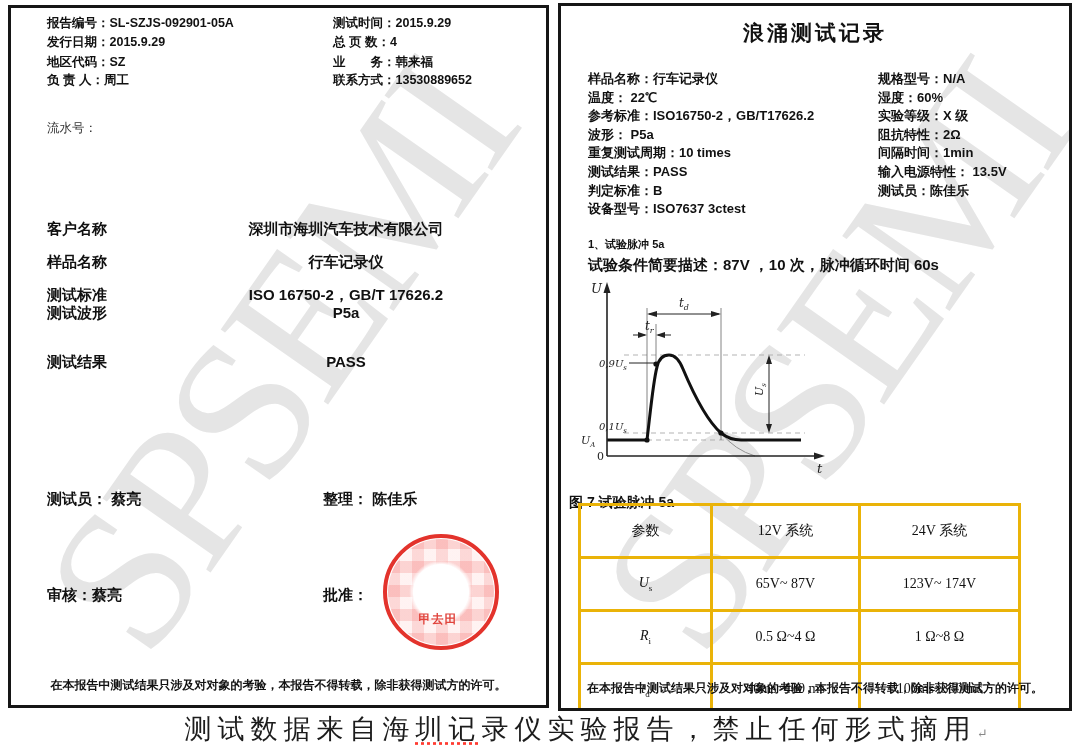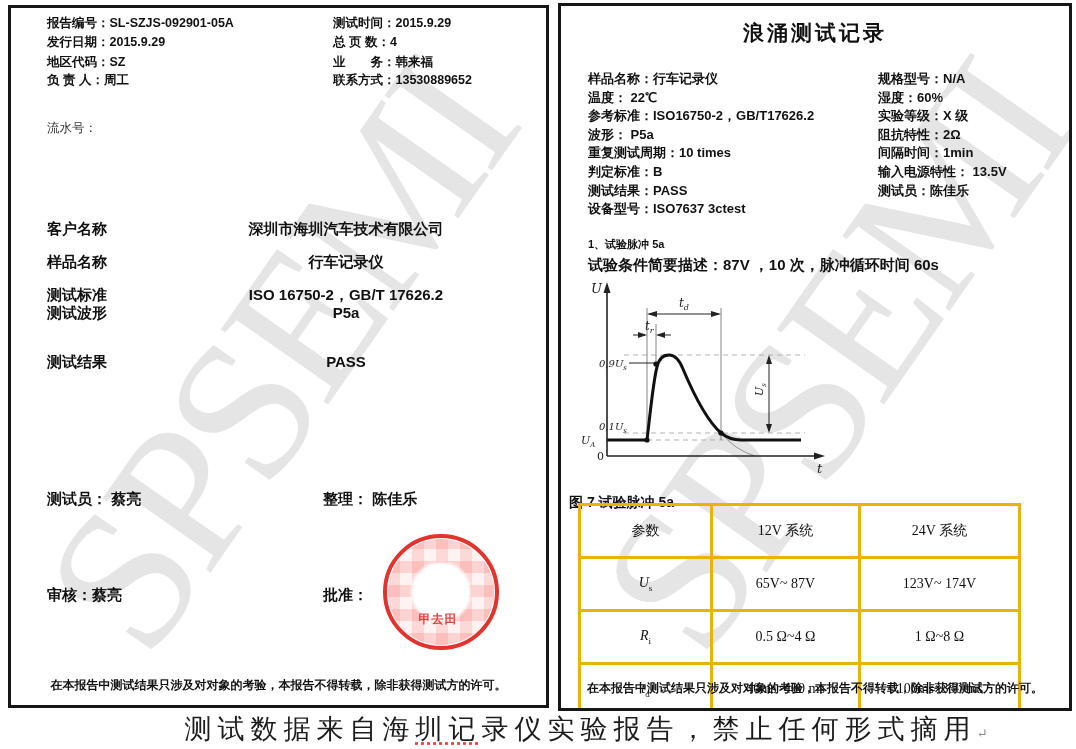--- a/index.html
+++ b/index.html
@@ -136,22 +136,22 @@
   <div class="watermark" style="left:54%">SPSEMI</div>
   <div class="layer">
     <div class="rp-title">浪涌测试记录</div>
 
     <div class="fieldcol col-l">
       <div class="fline">样品名称：行车记录仪</div>
       <div class="fline">温度：  22℃</div>
       <div class="fline">参考标准：ISO16750-2，GB/T17626.2</div>
       <div class="fline">波形：  P5a</div>
       <div class="fline">重复测试周期：10 times</div>
+      <div class="fline">测试结果：PASS</div>
       <div class="fline">判定标准：B</div>
-      <div class="fline">测试结果：PASS</div>
       <div class="fline">设备型号：ISO7637  3ctest</div>
     </div>
     <div class="fieldcol col-r">
       <div class="fline">规格型号：N/A</div>
       <div class="fline">湿度：60%</div>
       <div class="fline">实验等级：X 级</div>
       <div class="fline">阻抗特性：2Ω</div>
       <div class="fline">间隔时间：1min</div>
       <div class="fline">输入电源特性：  13.5V</div>
       <div class="fline">测试员：陈佳乐</div>

